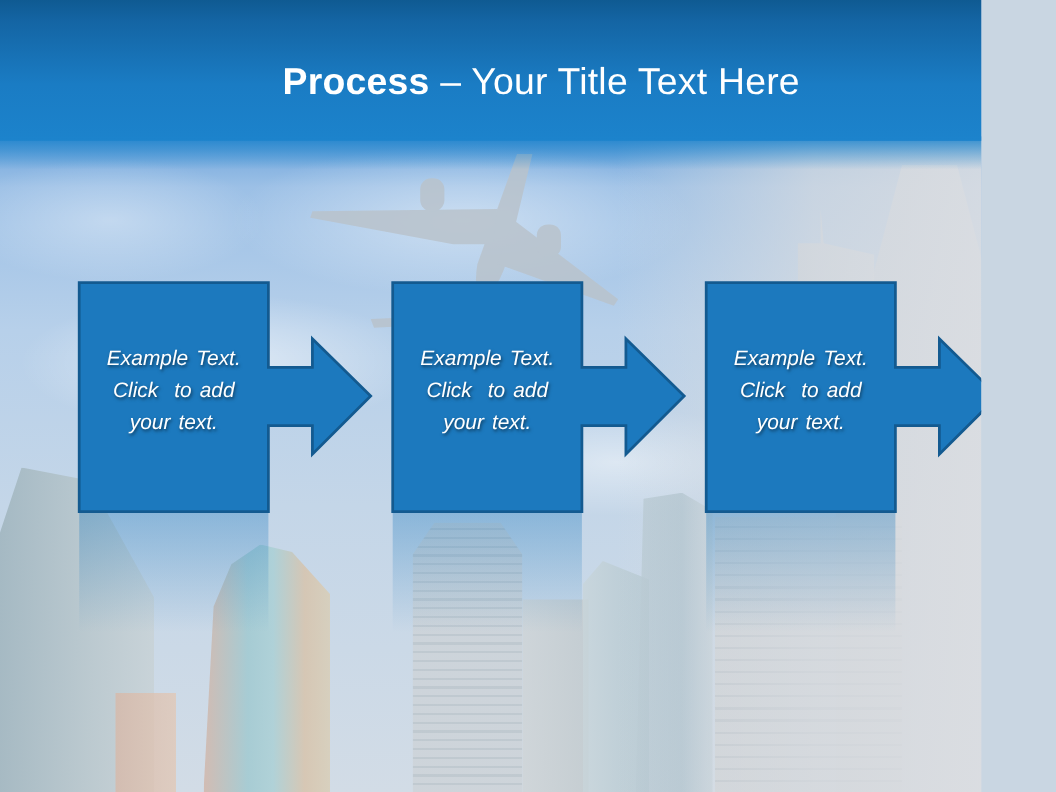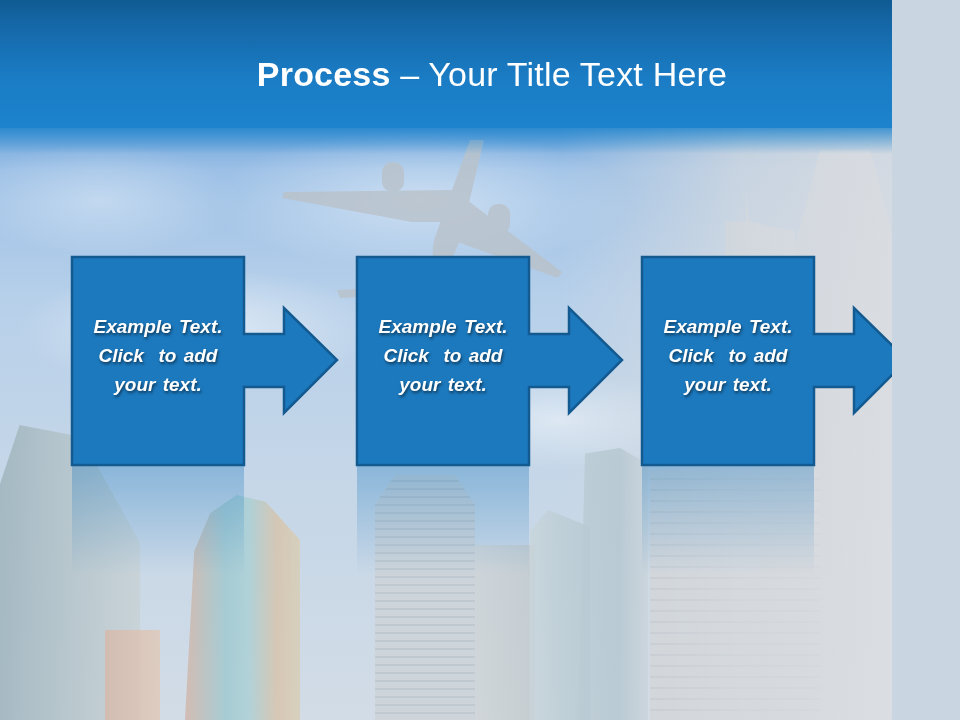--- a/index.html
+++ b/index.html
@@ -76,21 +76,20 @@
     .step-reflection {
       position: absolute; top: 208px; left: 0; width: 172px; height: 110px;
       background: linear-gradient(180deg, rgba(28,121,190,0.35), rgba(28,121,190,0));
     }
     .step-text {
       position: absolute; left: 0; top: 55px; width: 172px;
       text-align: center; color: #ffffff;
       font-style: italic; font-size: 19px; line-height: 29px;
       text-shadow: 1px 2px 3px rgba(0,0,0,0.55);
       word-spacing: 2px;
-      font-weight: bold;
     }
   </style>
 </head>
 <body>
 
 <div class="slide">
 
   <div class="bg-sky"></div>
   <div class="bldg b-right-diag"></div>
   <div class="bldg b-needle"></div>

